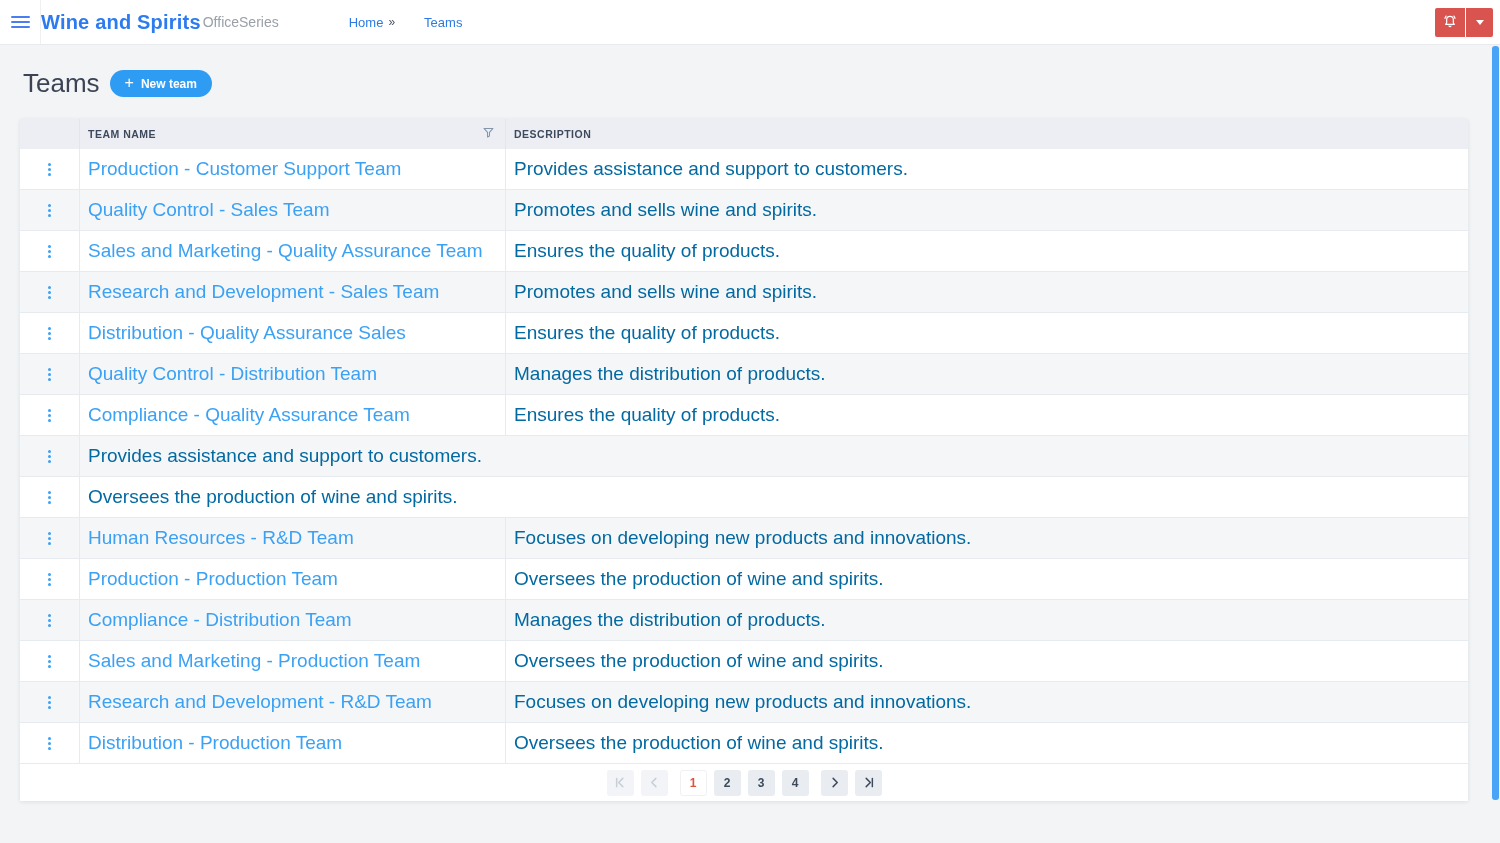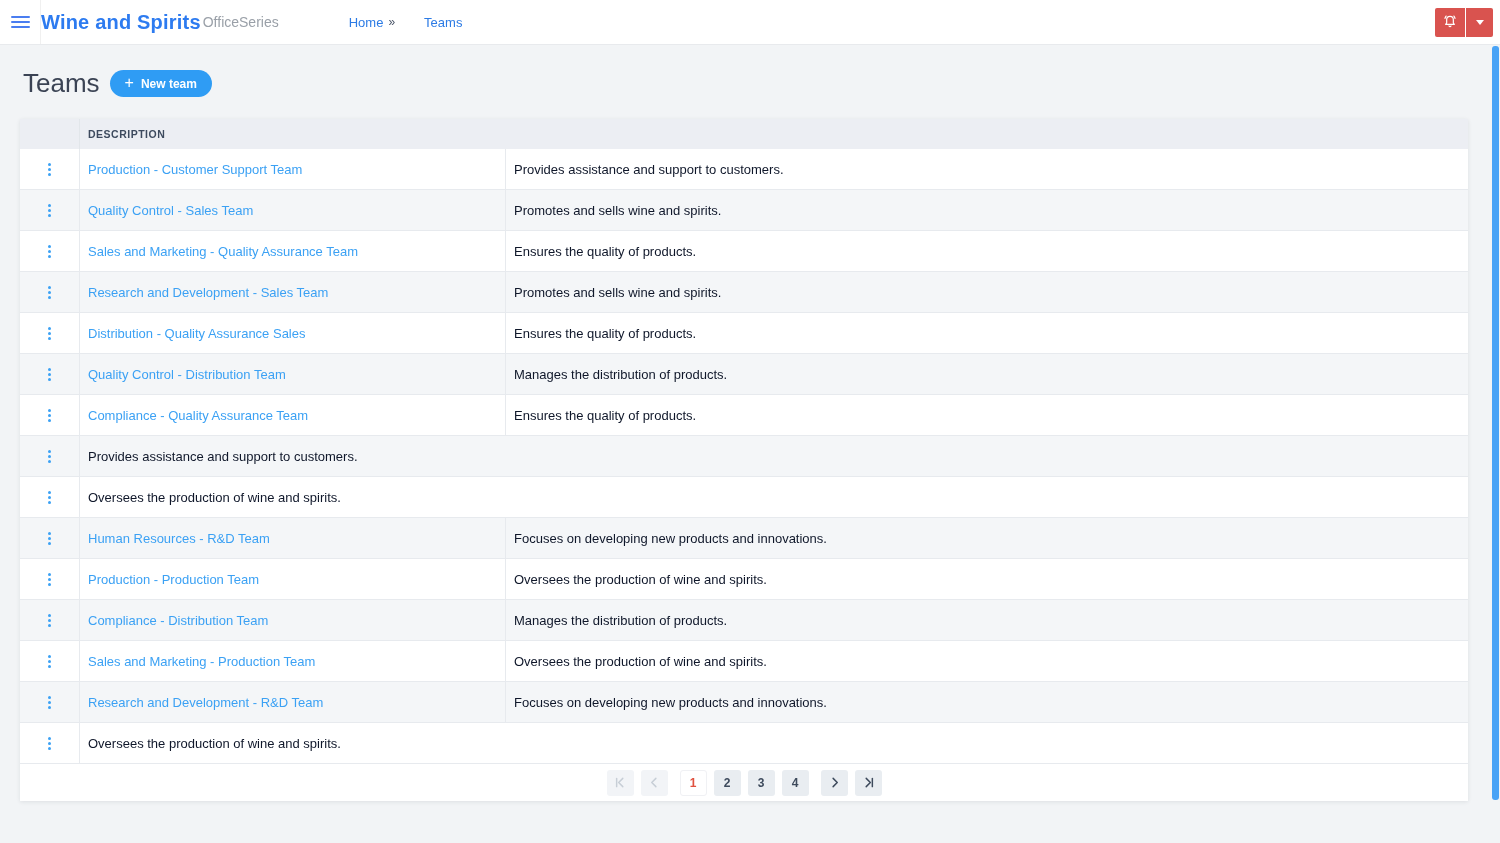--- a/index.html
+++ b/index.html
@@ -65,27 +65,27 @@
   .thead > div { display:flex; align-items:center; }
   .col-actions { width:60px; flex:none; border-right:1px solid #e2e6ea; }
   .col-name { width:426px; flex:none; border-right:1px solid #e2e6ea; }
   .col-desc { flex:1;text-align:right; }
   .th-name { justify-content:space-between; padding:0 10px 0 8px; }
   .th-desc { padding-left:8px; }
   .filter-btn { background:none; border:none; cursor:pointer; display:flex; align-items:center; padding:0; }
 
   .trow {
     display:flex; height:41px; border-bottom:1px solid #e7eaee;
-    font-size:13px; background:#fff;
+    font-size:19px; background:#fff;
   }
   .trow:nth-child(even) { background:#f4f6f8; }
   .trow > div { display:flex; align-items:center; }
   .cell-actions { width:60px; flex:none; justify-content:center; border-right:1px solid #e7eaee; }
   .cell-name { width:426px; flex:none; padding-left:8px; border-right:1px solid #e7eaee; }
-  .cell-desc { flex:1; padding-left:8px; color:#0f172a; }
+  .cell-desc { flex:1; padding-left:8px; color:#0369a1; }
   .kebab { display:flex; flex-direction:column; gap:2px; cursor:pointer; background:none; border:none; padding:4px; }
   .kebab i { width:3px; height:3px; border-radius:50%; background:#3ba1f4; display:block; }
   .team-link { color:#3ba1f4; text-decoration:none; cursor:pointer; }
 
   
   .pagination { height:37px; display:flex; align-items:center; justify-content:center; gap:7px; }
   .pg {
     width:27px; height:26px; border-radius:3px; border:none; cursor:pointer;
     display:flex; align-items:center; justify-content:center;
     font-size:12px; font-weight:bold; background:#e9edf1; color:#3d4a5c;
@@ -135,20 +135,30 @@
   <h1 class="page-title">Teams</h1>
   <button class="new-team-btn">
     <span class="plus">+</span>
     <span>New team</span>
   </button>
 </div>
 
 <div class="card">
   <div class="thead">
     <div class="col-actions"></div>
+    <div class="col-name th-name">
+      <span>TEAM NAME</span>
+      <button class="filter-btn">
+        <span>
+          <svg width="13" height="13" viewBox="0 0 16 16" fill="none" stroke="#8296ad" stroke-width="1.3" stroke-linejoin="round">
+            <path d="M2.5 3h11l-4.3 4.8v4.4l-2.4 1.3V7.8z"></path>
+          </svg>
+        </span>
+      </button>
+    </div>
     <div class="col-desc th-desc">
       <span>DESCRIPTION</span>
     </div>
   </div>
 
   <div id="rows">
   <div class="trow">
     <div class="cell-actions">
       <button class="kebab">
             <i></i>
@@ -366,20 +376,23 @@
     </div>
   </div>
 
   <div class="trow">
     <div class="cell-actions">
       <button class="kebab">
             <i></i>
             <i></i>
             <i></i>
           </button>
+    </div>
+    <div class="cell-name">
+      <a class="team-link">Distribution - Production Team</a>
     </div>
     <div class="cell-desc">
       <span>Oversees the production of wine and spirits.</span>
     </div>
   </div>
 </div>
 
   <div class="pagination">
     <button class="pg disabled">
       <span>

